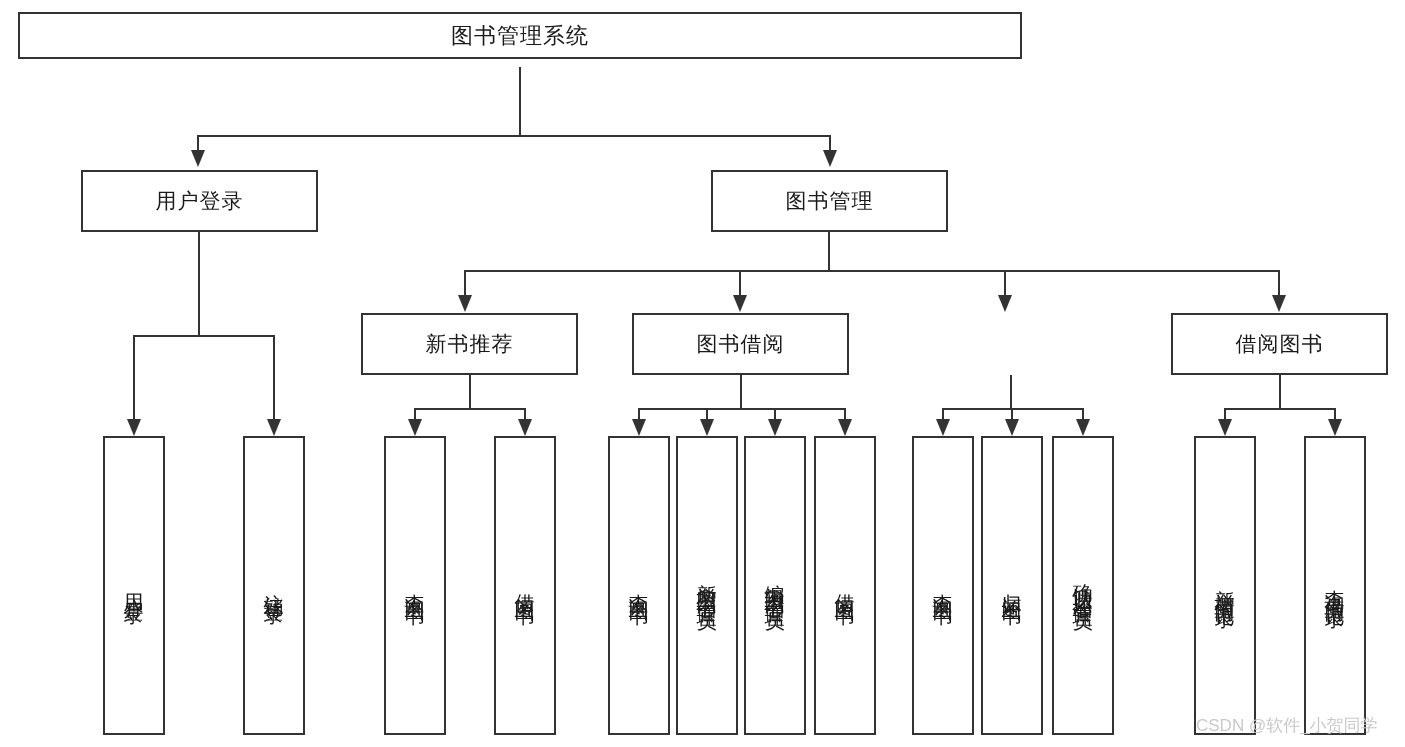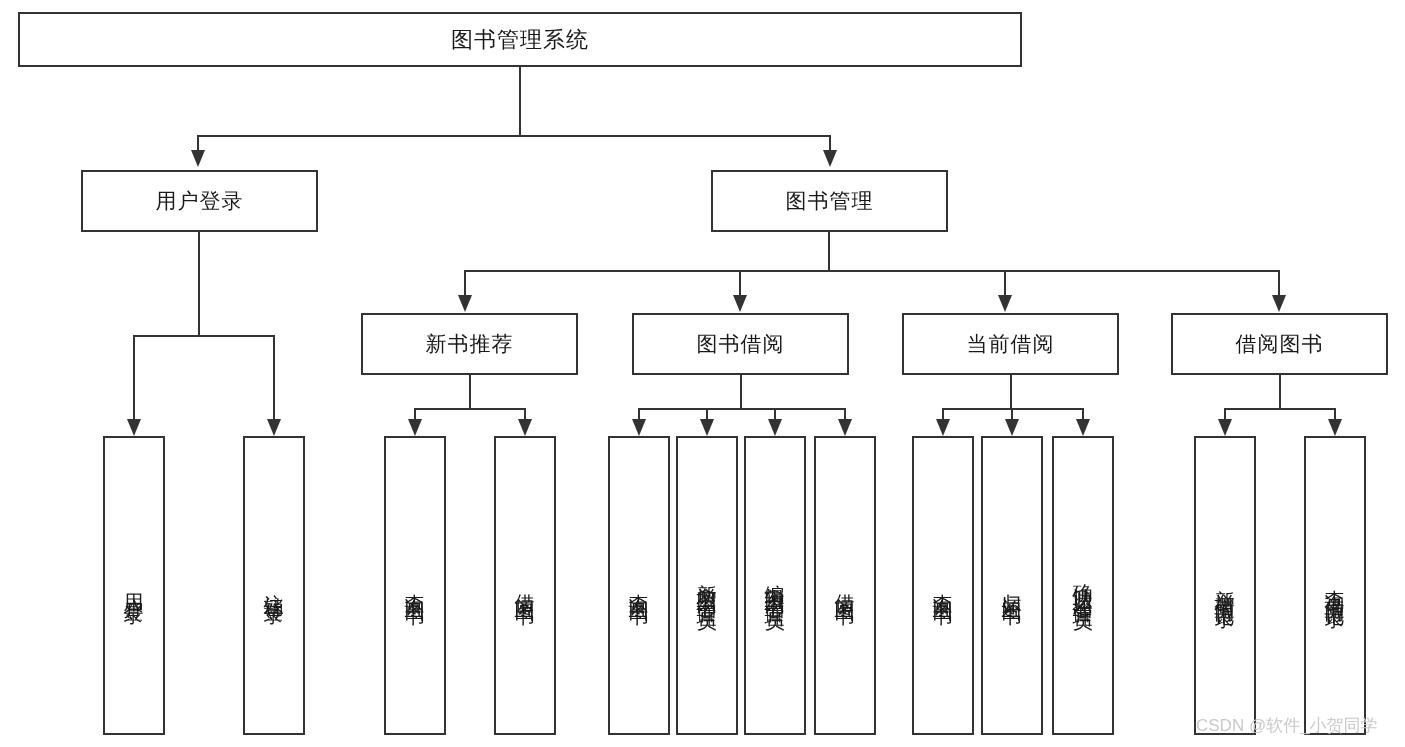--- a/index.html
+++ b/index.html
@@ -72,21 +72,21 @@
     font-size: 17px;
     white-space: nowrap;
     user-select: none;
   }
 </style>
 </head>
 <body>
 
 <div id="canvas">
 
-  <div class="node h root" style="left:18px; top:12px; width:1004px; height:55px;">
+  <div class="node h root" style="left:18px; top:12px; width:1004px; height:47px;">
     <span>图书管理系统</span>
   </div>
 
   <div class="ln v" style="left:519px; top:67px; height:69px;"></div>
   <div class="ln h" style="left:197px; top:135px; width:634px;"></div>
   <div class="ln v" style="left:197px; top:135px; height:16px;"></div>
   <div class="ln v" style="left:829px; top:135px; height:16px;"></div>
   <div class="arrow" style="left:191px; top:150px;"></div>
   <div class="arrow" style="left:823px; top:150px;"></div>
 
@@ -114,23 +114,20 @@
   <div class="arrow" style="left:733px; top:295px;"></div>
   <div class="arrow" style="left:998px; top:295px;"></div>
   <div class="arrow" style="left:1272px; top:295px;"></div>
 
   <div class="node h" style="left:632px; top:313px; width:217px; height:62px;">
     <span>图书借阅</span>
   </div>
   <div class="node h" style="left:361px; top:313px; width:217px; height:62px;">
     <span>新书推荐</span>
   </div>
-  <div class="node h" style="left:902px; top:313px; width:217px; height:62px;">
-    <span>当前借阅</span>
-  </div>
   <div class="node h" style="left:1171px; top:313px; width:217px; height:62px;">
     <span>借阅图书</span>
   </div>
 
   <div class="ln v" style="left:469px; top:375px; height:35px;"></div>
   <div class="ln h" style="left:414px; top:408px; width:112px;"></div>
   <div class="ln v" style="left:414px; top:408px; height:12px;"></div>
   <div class="ln v" style="left:524px; top:408px; height:12px;"></div>
   <div class="arrow" style="left:408px; top:419px;"></div>
   <div class="arrow" style="left:518px; top:419px;"></div>

